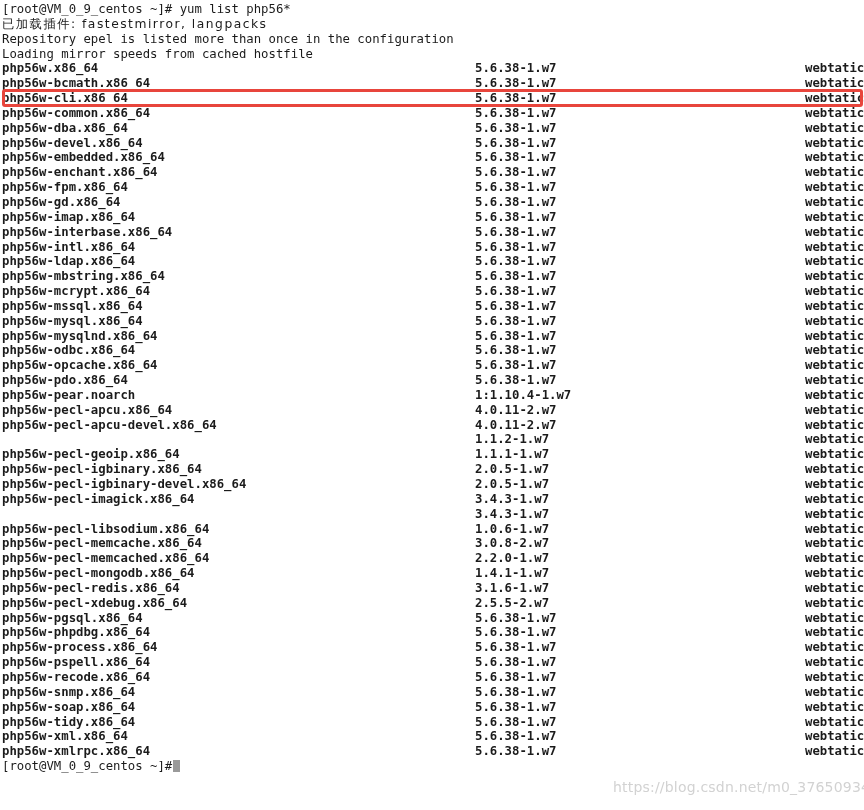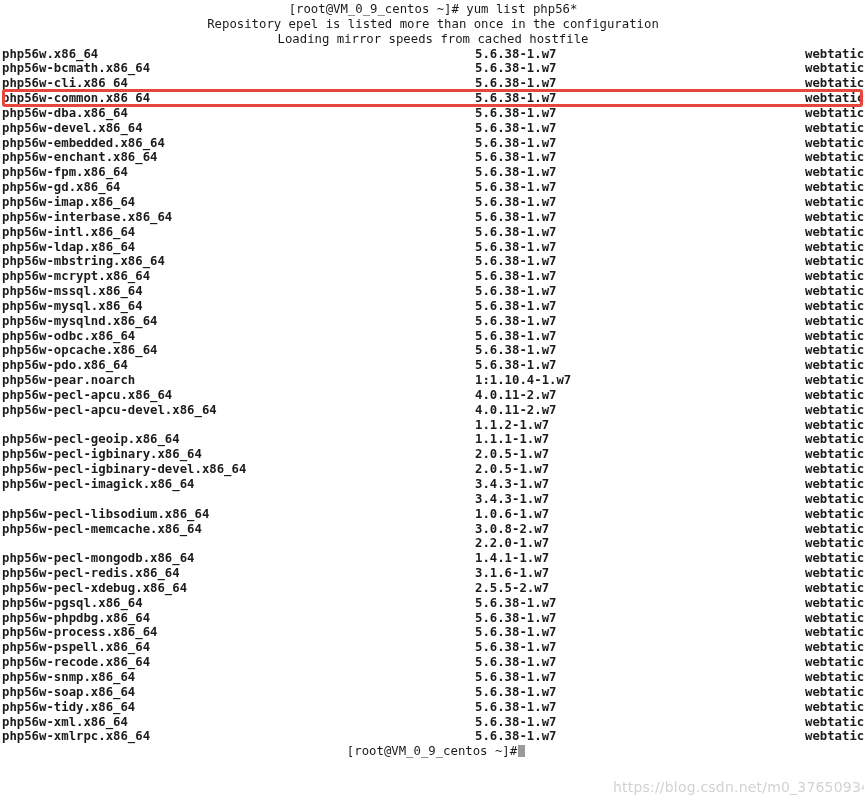--- a/index.html
+++ b/index.html
@@ -84,21 +84,21 @@
     z-index: 5;
   }
 
   .prompt-line {
     position: relative;
     height: 14.85px;
     line-height: 14.85px;
     font-size: 12.3px;
     color: #1b1b1b;
     white-space: pre;
-    padding-left: 8px;
+    padding-left: 2px;
   }
 
   .cursor {
     display: inline-block;
     width: 7px;
     height: 12px;
     background: #9a9a9a;
     vertical-align: -2px;
     margin-left: 1px;
   }
@@ -114,32 +114,32 @@
     white-space: nowrap;
     user-select: none;
     z-index: 6;
   }
 
   .content {
     position: absolute;
     left: 0;
     top: 2px;
     width: 864px;
-    text-align: center;
   }
 </style>
 </head>
 <body>
 
 <div id="terminal" style="background: rgb(255, 255, 255); color: rgb(27, 27, 27);">
 
   <div class="content">
 
     <div class="line hdr-line">[root@VM_0_9_centos ~]# yum list php56*</div>
 
+    <div class="line hdr-line cjk">已加载插件: fastestmirror, langpacks</div>
 
     <div class="line hdr-line">Repository epel is listed more than once in the configuration</div>
 
     <div class="line hdr-line">Loading mirror speeds from cached hostfile</div>
 
 
 
     <div id="pkg-list">
         <div class="pkg-row"><span class="col-name">php56w.x86_64</span><span class="col-ver">5.6.38-1.w7</span><span class="col-repo">webtatic</span></div>
         <div class="pkg-row"><span class="col-name">php56w-bcmath.x86_64</span><span class="col-ver">5.6.38-1.w7</span><span class="col-repo">webtatic</span></div>
@@ -167,21 +167,21 @@
         <div class="pkg-row"><span class="col-name">php56w-pecl-apcu.x86_64</span><span class="col-ver">4.0.11-2.w7</span><span class="col-repo">webtatic</span></div>
         <div class="pkg-row"><span class="col-name">php56w-pecl-apcu-devel.x86_64</span><span class="col-ver">4.0.11-2.w7</span><span class="col-repo">webtatic</span></div>
         <div class="pkg-row"><span class="col-ver">1.1.2-1.w7</span><span class="col-repo">webtatic</span></div>
         <div class="pkg-row"><span class="col-name">php56w-pecl-geoip.x86_64</span><span class="col-ver">1.1.1-1.w7</span><span class="col-repo">webtatic</span></div>
         <div class="pkg-row"><span class="col-name">php56w-pecl-igbinary.x86_64</span><span class="col-ver">2.0.5-1.w7</span><span class="col-repo">webtatic</span></div>
         <div class="pkg-row"><span class="col-name">php56w-pecl-igbinary-devel.x86_64</span><span class="col-ver">2.0.5-1.w7</span><span class="col-repo">webtatic</span></div>
         <div class="pkg-row"><span class="col-name">php56w-pecl-imagick.x86_64</span><span class="col-ver">3.4.3-1.w7</span><span class="col-repo">webtatic</span></div>
         <div class="pkg-row"><span class="col-ver">3.4.3-1.w7</span><span class="col-repo">webtatic</span></div>
         <div class="pkg-row"><span class="col-name">php56w-pecl-libsodium.x86_64</span><span class="col-ver">1.0.6-1.w7</span><span class="col-repo">webtatic</span></div>
         <div class="pkg-row"><span class="col-name">php56w-pecl-memcache.x86_64</span><span class="col-ver">3.0.8-2.w7</span><span class="col-repo">webtatic</span></div>
-        <div class="pkg-row"><span class="col-ver">2.2.0-1.w7</span><span class="col-repo">webtatic</span></div>
+        <div class="pkg-row"><span class="col-name">php56w-pecl-memcached.x86_64</span><span class="col-ver">2.2.0-1.w7</span><span class="col-repo">webtatic</span></div>
         <div class="pkg-row"><span class="col-name">php56w-pecl-mongodb.x86_64</span><span class="col-ver">1.4.1-1.w7</span><span class="col-repo">webtatic</span></div>
         <div class="pkg-row"><span class="col-name">php56w-pecl-redis.x86_64</span><span class="col-ver">3.1.6-1.w7</span><span class="col-repo">webtatic</span></div>
         <div class="pkg-row"><span class="col-name">php56w-pecl-xdebug.x86_64</span><span class="col-ver">2.5.5-2.w7</span><span class="col-repo">webtatic</span></div>
         <div class="pkg-row"><span class="col-name">php56w-pgsql.x86_64</span><span class="col-ver">5.6.38-1.w7</span><span class="col-repo">webtatic</span></div>
         <div class="pkg-row"><span class="col-name">php56w-phpdbg.x86_64</span><span class="col-ver">5.6.38-1.w7</span><span class="col-repo">webtatic</span></div>
         <div class="pkg-row"><span class="col-name">php56w-process.x86_64</span><span class="col-ver">5.6.38-1.w7</span><span class="col-repo">webtatic</span></div>
         <div class="pkg-row"><span class="col-name">php56w-pspell.x86_64</span><span class="col-ver">5.6.38-1.w7</span><span class="col-repo">webtatic</span></div>
         <div class="pkg-row"><span class="col-name">php56w-recode.x86_64</span><span class="col-ver">5.6.38-1.w7</span><span class="col-repo">webtatic</span></div>
         <div class="pkg-row"><span class="col-name">php56w-snmp.x86_64</span><span class="col-ver">5.6.38-1.w7</span><span class="col-repo">webtatic</span></div>
         <div class="pkg-row"><span class="col-name">php56w-soap.x86_64</span><span class="col-ver">5.6.38-1.w7</span><span class="col-repo">webtatic</span></div>

